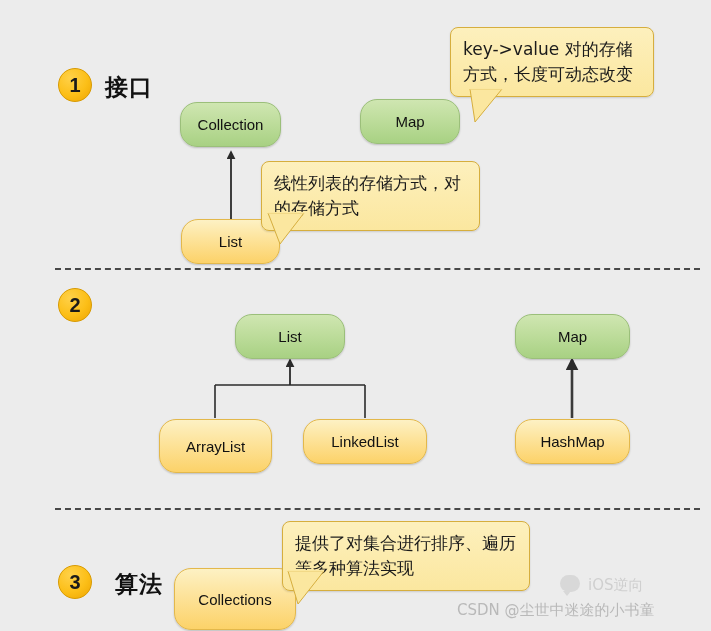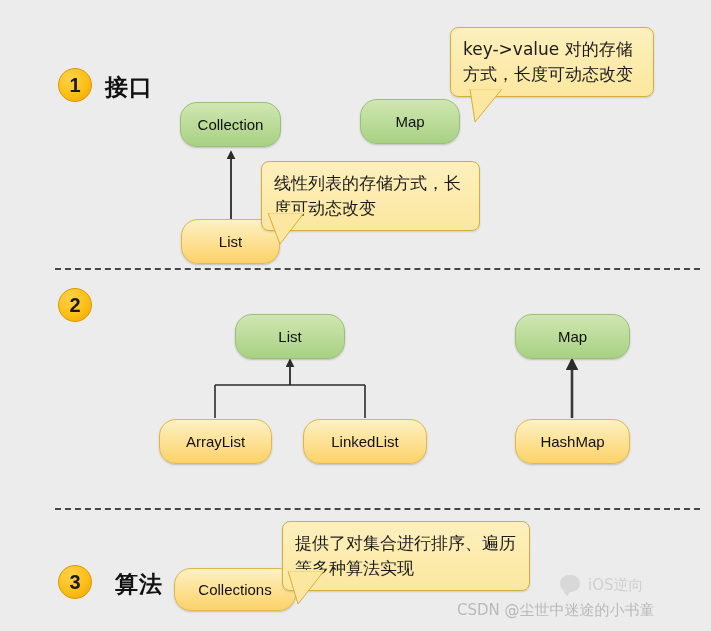--- a/index.html
+++ b/index.html
@@ -166,46 +166,46 @@
   <div class="node green" style="left:360px; top:99px; width:100px; height:45px;">Map</div>
 
   <div class="node yellow" style="left:181px; top:219px; width:99px; height:45px;">List</div>
 
   <div class="callout" style="left:450px; top:27px; width:204px;">key-&gt;value 对的存储方式，长度可动态改变</div>
   <svg style="position:absolute; left:440px; top:88px; width:70px; height:40px;" viewBox="0 0 70 40" xmlns="http://www.w3.org/2000/svg">
     <path d="M 30 1 L 62 1 L 35 34 Z" fill="#fbe79f" stroke="#d6ae3e" stroke-width="1"></path>
     <path d="M 30 0 L 62 0" stroke="#fbe79f" stroke-width="3"></path>
   </svg>
 
-  <div class="callout" style="left:261px; top:161px; width:219px;">线性列表的存储方式，长度可动态改变</div>
+  <div class="callout" style="left:261px; top:161px; width:219px;">线性列表的存储方式，对的存储方式</div>
   <svg style="position:absolute; left:258px; top:212px; width:70px; height:40px;" viewBox="0 0 70 40" xmlns="http://www.w3.org/2000/svg">
     <path d="M 10 1 L 46 1 L 22 32 Z" fill="#fbe79f" stroke="#d6ae3e" stroke-width="1"></path>
     <path d="M 10 0 L 46 0" stroke="#fbe79f" stroke-width="3"></path>
   </svg>
 
   <div class="divider" style="top:268px;"></div>
 
   <div class="badge" style="left:58px; top:288px;">2</div>
 
   <div class="node green" style="left:235px; top:314px; width:110px; height:45px;">List</div>
 
   <div class="node green" style="left:515px; top:314px; width:115px; height:45px;">Map</div>
 
-  <div class="node yellow" style="left:159px; top:419px; width:113px; height:45px;">ArrayList</div>
+  <div class="node yellow" style="left:159px; top:419px; width:113px; height:54px;">ArrayList</div>
 
   <div class="node yellow" style="left:515px; top:419px; width:115px; height:45px;">HashMap</div>
 
   <div class="node yellow" style="left:303px; top:419px; width:124px; height:45px;">LinkedList</div>
 
   <div class="divider" style="top:508px;"></div>
 
   <div class="badge" style="left:58px; top:565px;">3</div>
   <div class="section-title" style="left:115px; top:569px;">算法</div>
 
-  <div class="node yellow" style="left:174px; top:568px; width:122px; height:43px;">Collections</div>
+  <div class="node yellow" style="left:174px; top:568px; width:122px; height:62px;">Collections</div>
 
   <div class="callout" style="left:282px; top:521px; width:248px;">提供了对集合进行排序、遍历等多种算法实现</div>
   <svg style="position:absolute; left:280px; top:570px; width:70px; height:40px;" viewBox="0 0 70 40" xmlns="http://www.w3.org/2000/svg">
     <path d="M 8 1 L 44 1 L 18 34 Z" fill="#fbe79f" stroke="#d6ae3e" stroke-width="1"></path>
     <path d="M 8 0 L 44 0" stroke="#fbe79f" stroke-width="3"></path>
   </svg>
 
   <div class="wm-chat" style="left:560px; top:575px;"></div>
   <div class="wm-logo" style="left:588px; top:576px;">iOS逆向</div>
   <div class="watermark" style="left:457px; top:601px;">CSDN @尘世中迷途的小书童</div>

